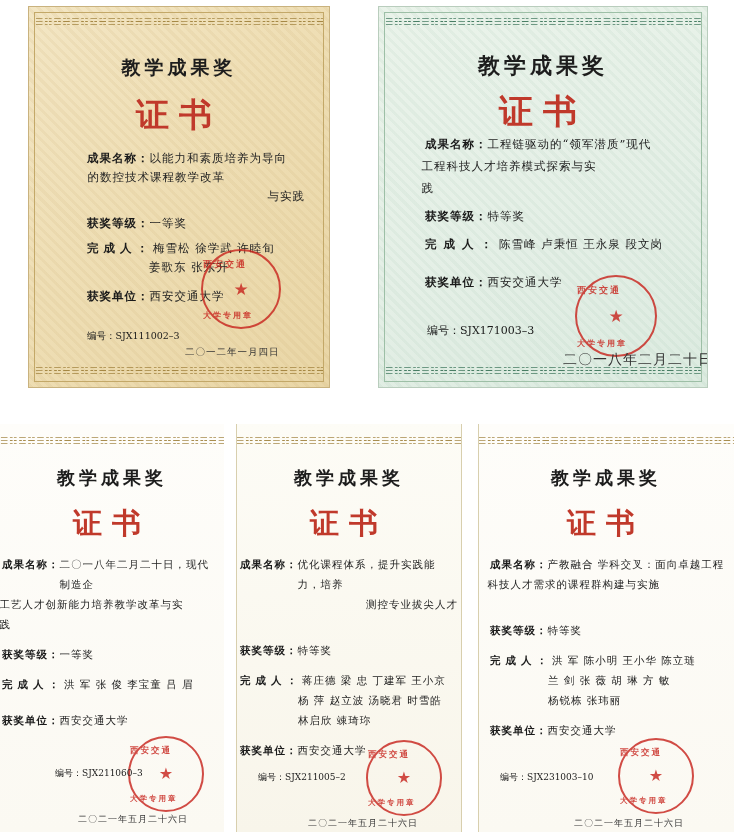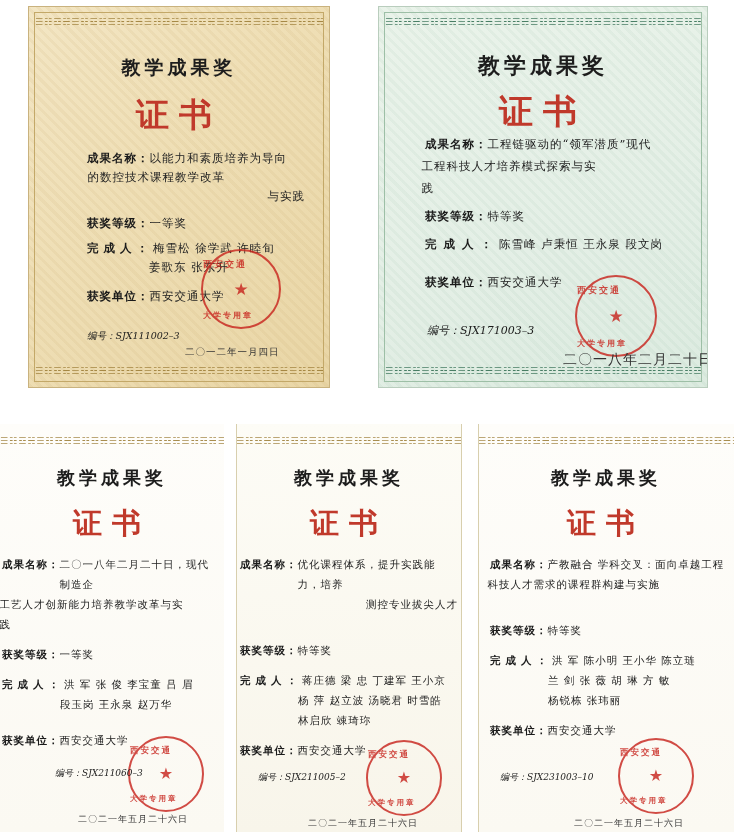--- a/index.html
+++ b/index.html
@@ -86,21 +86,20 @@
     color: #222;
     letter-spacing: 1px;
   }
   .field-value .line { display: block; }
 
   .serial {
     position: absolute;
     font-family: "DejaVu Serif", "Liberation Serif", serif;
     color: #1a1a1a;
     white-space: nowrap;
-    font-style: italic;
   }
   .datetext {
     position: absolute;
     font-family: "DejaVu Serif", "Liberation Serif", serif;
     color: #333;
     white-space: nowrap;
     letter-spacing: 1px;
   }
 
   
@@ -280,21 +279,20 @@
           </div>
         </div>
         <div class="field-row" style="margin-top:10px;">
           <div class="field-label">获奖等级：</div>
           <div class="field-value">一等奖</div>
         </div>
         <div class="field-row" style="margin-top:10px;">
           <div class="field-label" style="letter-spacing:5px;">完成人：</div>
           <div class="field-value">
             <span class="line">洪  军  张  俊  李宝童  吕  眉</span>
-            <span class="line" style="margin-left:-4px;">段玉岗  王永泉  赵万华</span>
           </div>
         </div>
         <div class="field-row" style="margin-top:16px;">
           <div class="field-label">获奖单位：</div>
           <div class="field-value">西安交通大学</div>
         </div>
       </div>
 
       <div class="seal" style="width:72px;height:72px;right:20px;bottom:20px;">
         <span class="seal-text-top" style="font-size:8.5px;">西安交通</span>

